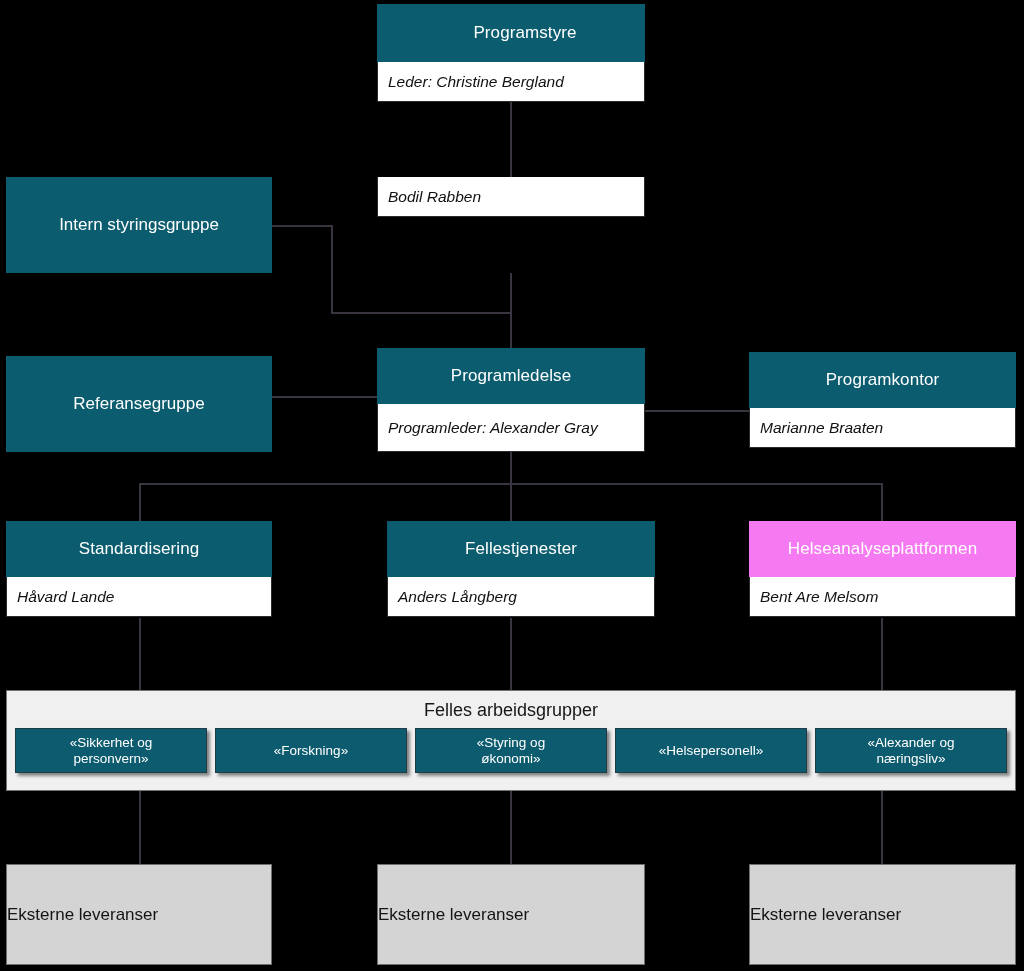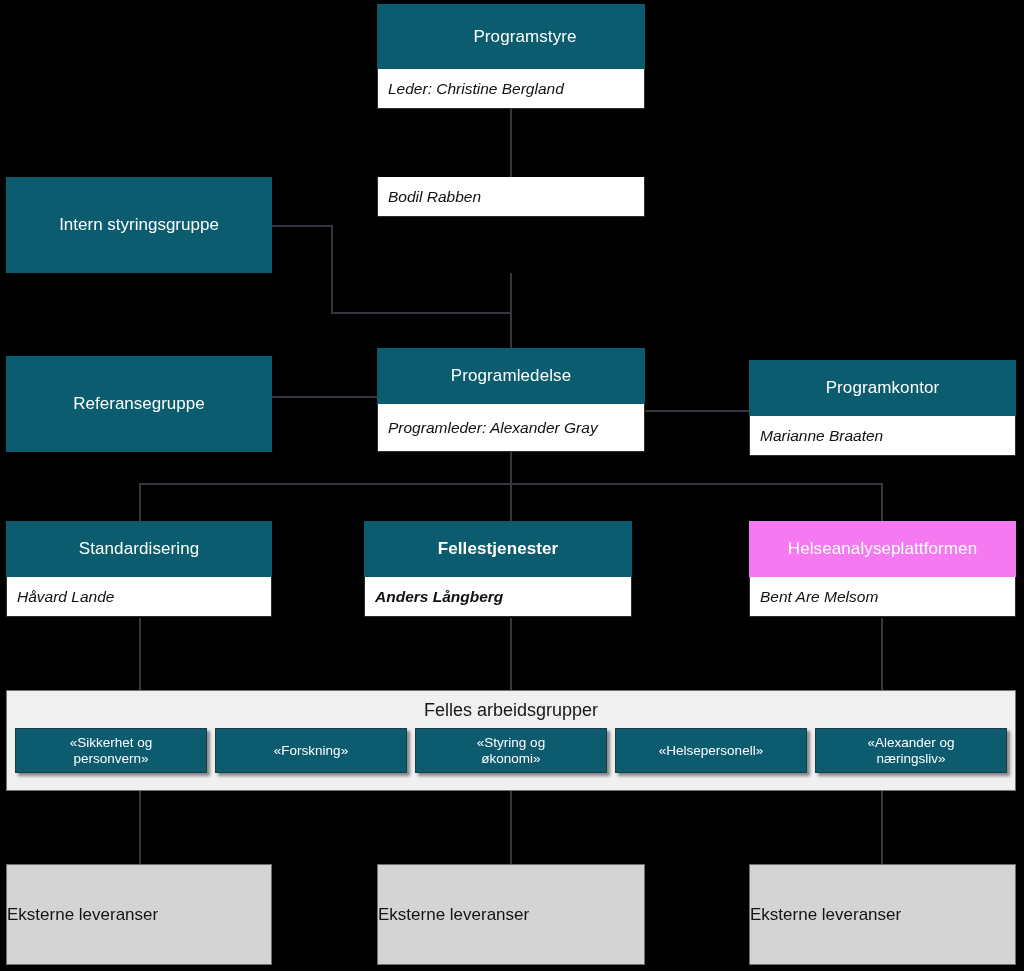--- a/index.html
+++ b/index.html
@@ -148,52 +148,52 @@
 
   <div class="line line-v" style="left:139px; top:483px; height:39px;"></div>
   <div class="line line-v" style="left:510px; top:483px; height:39px;"></div>
   <div class="line line-v" style="left:881px; top:483px; height:39px;"></div>
 
   <div class="line line-v" style="left:139px; top:618px; height:247px;"></div>
   <div class="line line-v" style="left:510px; top:618px; height:247px;"></div>
   <div class="line line-v" style="left:881px; top:618px; height:247px;"></div>
 
   <div class="node" style="left:377px; top:4px; width:268px;">
-    <div class="node-head teal" style="height:65px;padding-left:36px;">Programstyre</div>
+    <div class="node-head teal" style="height:58px;padding-left:36px;">Programstyre</div>
     <div class="node-body" style="height:40px;">Leder: Christine Bergland</div>
   </div>
 
   <div class="node-simple" style="left:6px; top:177px; width:266px; height:96px;">
     <span>Intern styringsgruppe</span>
   </div>
 
   <div class="node" style="left:377px; top:177px; width:268px;">
     <div class="node-body" style="height:40px;">Bodil Rabben</div>
   </div>
 
   <div class="node-simple" style="left:6px; top:356px; width:266px; height:96px;justify-content:center;">
     <span>Referansegruppe</span>
   </div>
 
   <div class="node" style="left:377px; top:348px; width:268px;">
     <div class="node-head teal" style="height:56px;">Programledelse</div>
     <div class="node-body" style="height:48px;">Programleder: Alexander Gray</div>
   </div>
 
-  <div class="node" style="left:749px; top:360px; width:267px;">
+  <div class="node" style="left:749px; top:352px; width:267px;">
     <div class="node-head teal" style="height:56px;">Programkontor</div>
     <div class="node-body" style="height:40px;">Marianne Braaten</div>
   </div>
 
   <div class="node" style="left:6px; top:521px; width:266px;">
     <div class="node-head teal" style="height:56px;">Standardisering</div>
     <div class="node-body" style="height:40px;">Håvard Lande</div>
   </div>
 
-  <div class="node" style="left:364px; top:521px; width:268px;font-weight:bold;">
+  <div class="node" style="left:387px; top:521px; width:268px;">
     <div class="node-head teal" style="height:56px;">Fellestjenester</div>
     <div class="node-body" style="height:40px;">Anders Långberg</div>
   </div>
 
   <div class="node" style="left:749px; top:521px; width:267px;">
     <div class="node-head pink" style="height:56px;">Helseanalyseplattformen</div>
     <div class="node-body" style="height:40px;">Bent Are Melsom</div>
   </div>
 
   <div class="panel" style="left:6px; top:690px; width:1010px; height:101px;">

